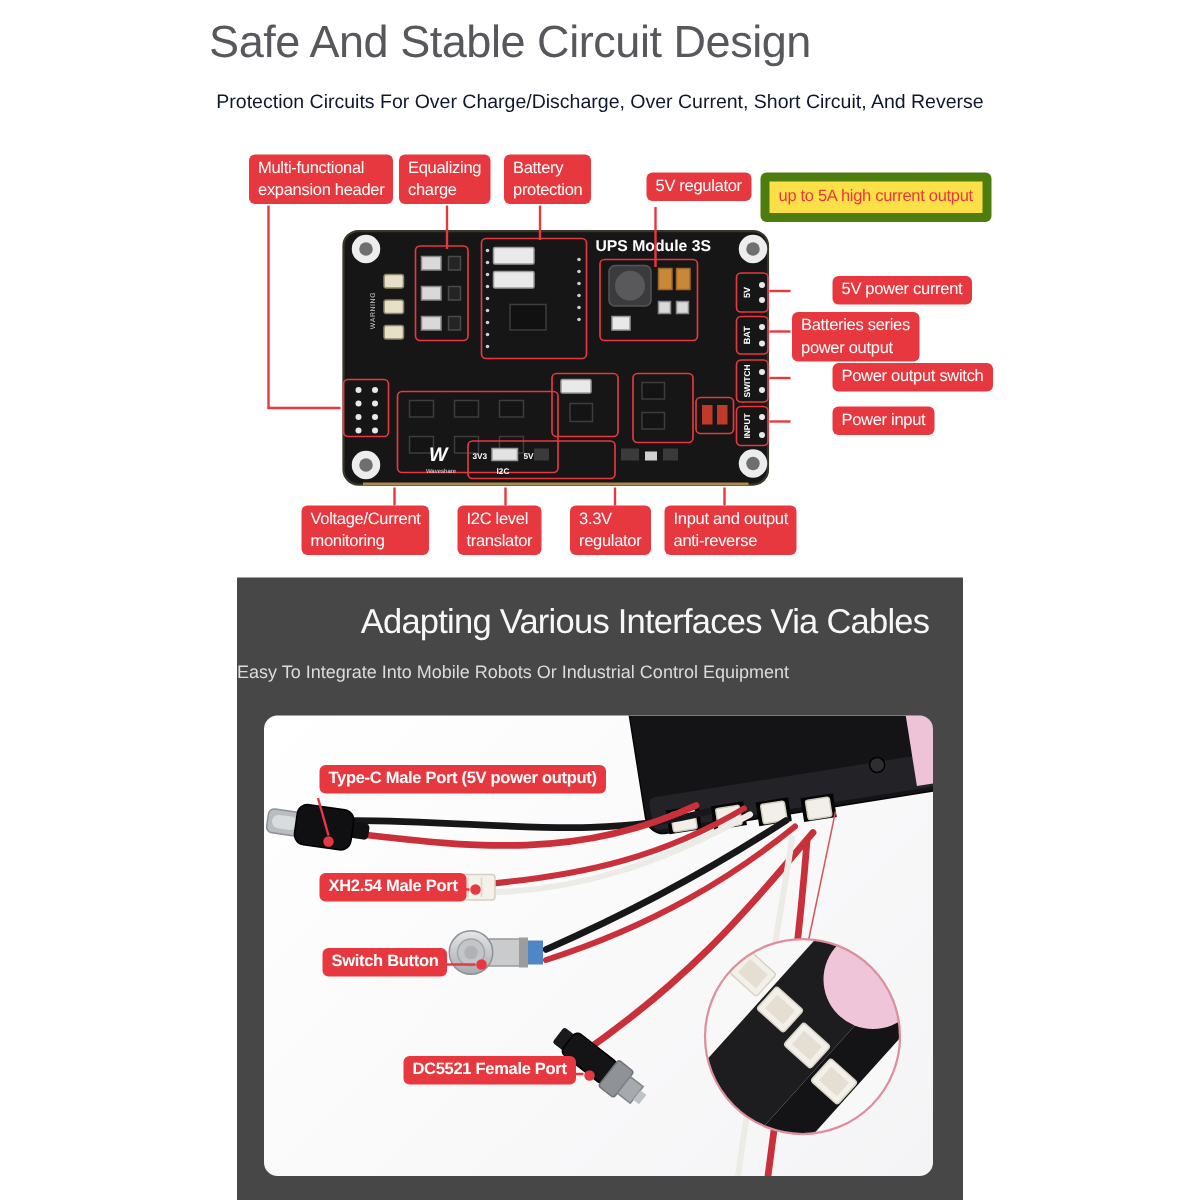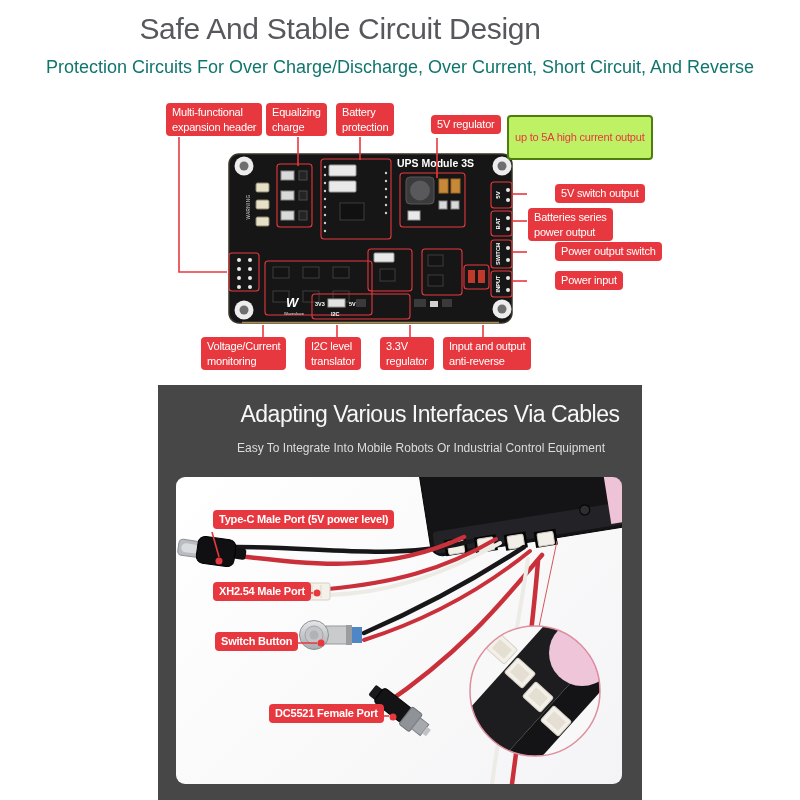--- a/index.html
+++ b/index.html
@@ -3,35 +3,35 @@
 <meta charset="utf-8">
 <style>
   html,body{margin:0;padding:0;background:#ffffff;}
   body{width:800px;height:800px;position:relative;overflow:hidden;
        font-family:"Liberation Sans", sans-serif;}
   .abs{position:absolute;}
   
   .s1-title{left:0;top:12px;width:680px;text-align:center;
     font-size:30px;letter-spacing:-0.3px;color:#57585c;font-weight:400;}
   .s1-sub{left:0;top:57px;width:800px;text-align:center;
-    font-size:18px;line-height:21px;color:#0f766e;}
+    font-size:13px;line-height:21px;color:#0f172a;}
   
   .callout{position:absolute;background:#e8383f;color:#ffffff;
     font-size:11px;letter-spacing:-0.2px;line-height:14.5px;
     padding:2px 6px;border-radius:4px;text-align:left;
     white-space:pre-line;z-index:6;}
   .callout.nowrap{white-space:nowrap;margin-left:27px;}
-  .callout.outline{background:#bef264;color:#e8383f;border:2px solid #4d7c0f;
-    padding:13px 6px;}
+  .callout.outline{background:#fde047;color:#e8383f;border:6px solid #4d7c0f;
+    padding:3px 6px;}
   .callout.bold{font-weight:bold;}
   
   .s2{left:158px;top:385px;width:484px;height:415px;background:#474747;}
   .s2-title{left:158px;top:401px;width:544px;text-align:center;
     font-size:23px;letter-spacing:-0.5px;color:#f7f7f7;font-weight:400;}
-  .s2-sub{left:158px;top:441px;width:447px;text-align:right;
+  .s2-sub{left:158px;top:441px;width:447px;text-align:left;
     font-size:12px;color:#dcdcdc;}
   .photo{left:176px;top:477px;width:446px;height:307px;border-radius:9px;
     background:linear-gradient(135deg,#ffffff 0%,#f4f4f6 100%);
     overflow:hidden;z-index:1;}
   svg text{font-family:"Liberation Sans", sans-serif;}
   #overlay{z-index:5;pointer-events:none;left:0;top:0;}
   #board{z-index:2;left:228px;top:153px;}
 </style>
 </head>
 <body>
@@ -43,21 +43,21 @@
 
 <div class="callout" style="left:166px;top:103px;">Multi-functional
 expansion header</div>
 <div class="callout" style="left:266px;top:103px;">Equalizing
 charge</div>
 <div class="callout" style="left:336px;top:103px;">Battery
 protection</div>
 <div class="callout nowrap" style="left:404px;top:115px;">5V regulator</div>
 <div class="callout outline nowrap" style="left:480px;top:115px;">up to 5A high current output</div>
 
-<div class="callout nowrap" style="left:528px;top:184px;">5V switch output</div>
+<div class="callout nowrap" style="left:528px;top:184px;">5V power current</div>
 <div class="callout" style="left:528px;top:208px;">Batteries series
 power output</div>
 <div class="callout nowrap" style="left:528px;top:242px;">Power output switch</div>
 <div class="callout nowrap" style="left:528px;top:271px;">Power input</div>
 
 <div class="callout" style="left:201px;top:337px;">Voltage/Current
 monitoring</div>
 <div class="callout" style="left:305px;top:337px;">I2C level
 translator</div>
 <div class="callout" style="left:380px;top:337px;">3.3V
@@ -320,21 +320,21 @@
               <rect x="368" y="234" width="24" height="20" rx="2" fill="#f3f0e9" stroke="#d9d3c5"></rect>
               <rect x="372" y="238" width="16" height="12" fill="#e4dfd2"></rect>
             </g>
       </g>
     </g>
     <circle cx="359" cy="214" r="65" fill="none" stroke="#dd8f9f" stroke-width="1.5"></circle>
   </g>
 </svg>
 </div>
 
-<div class="callout bold nowrap" style="left:186px;top:510px;">Type-C Male Port (5V power level)</div>
+<div class="callout bold nowrap" style="left:186px;top:510px;">Type-C Male Port (5V power output)</div>
 <div class="callout bold nowrap" style="left:186px;top:582px;">XH2.54 Male Port</div>
 <div class="callout bold nowrap" style="left:188px;top:632px;">Switch Button</div>
 <div class="callout bold nowrap" style="left:242px;top:704px;">DC5521 Female Port</div>
 
 <svg id="overlay" class="abs" width="800" height="800" viewBox="0 0 800 800">
   <g stroke="#e8383f" stroke-width="1.6" fill="none">
     <path d="M179,137 V272 H227"></path>
     <path d="M298,137 V166"></path>
     <path d="M360,137 V160"></path>
     <path d="M437,138 V178"></path>

